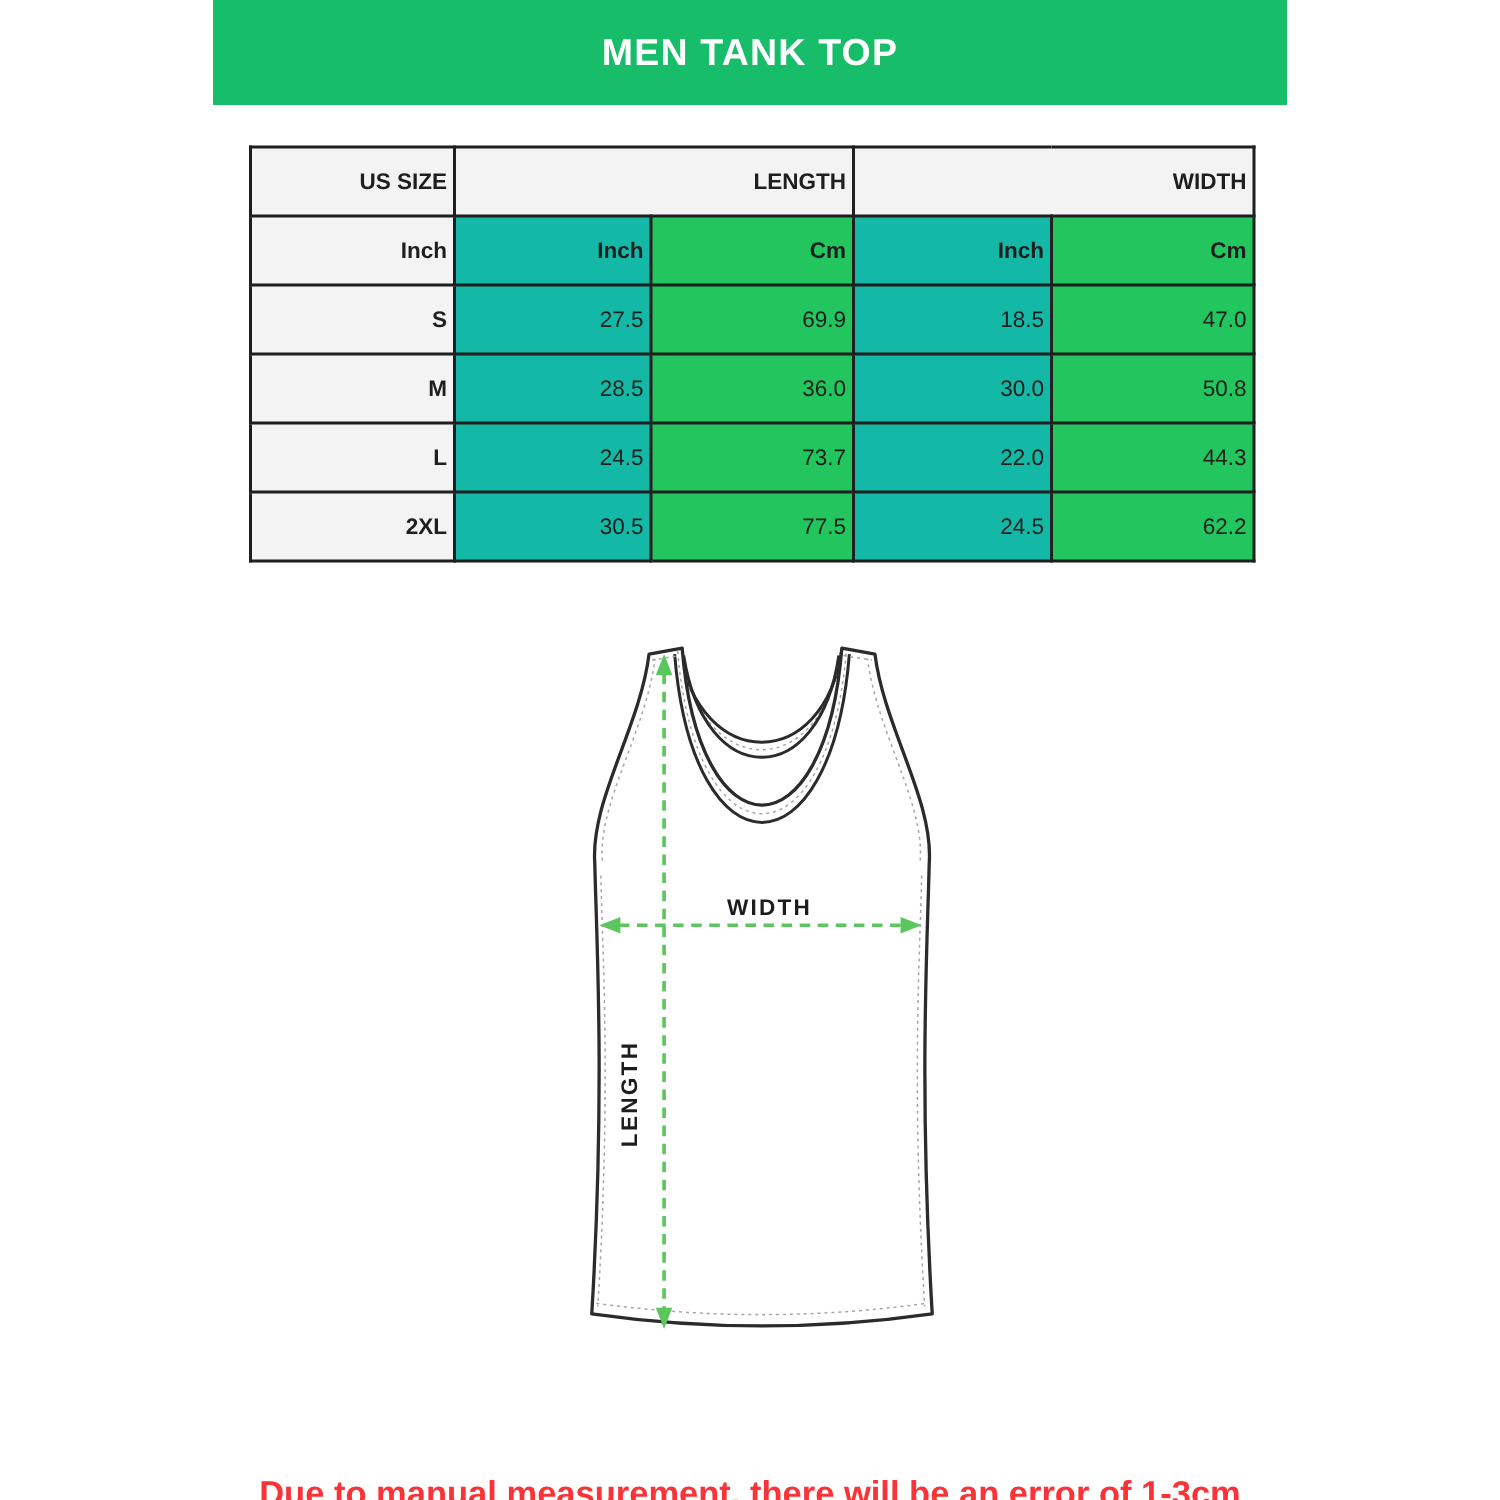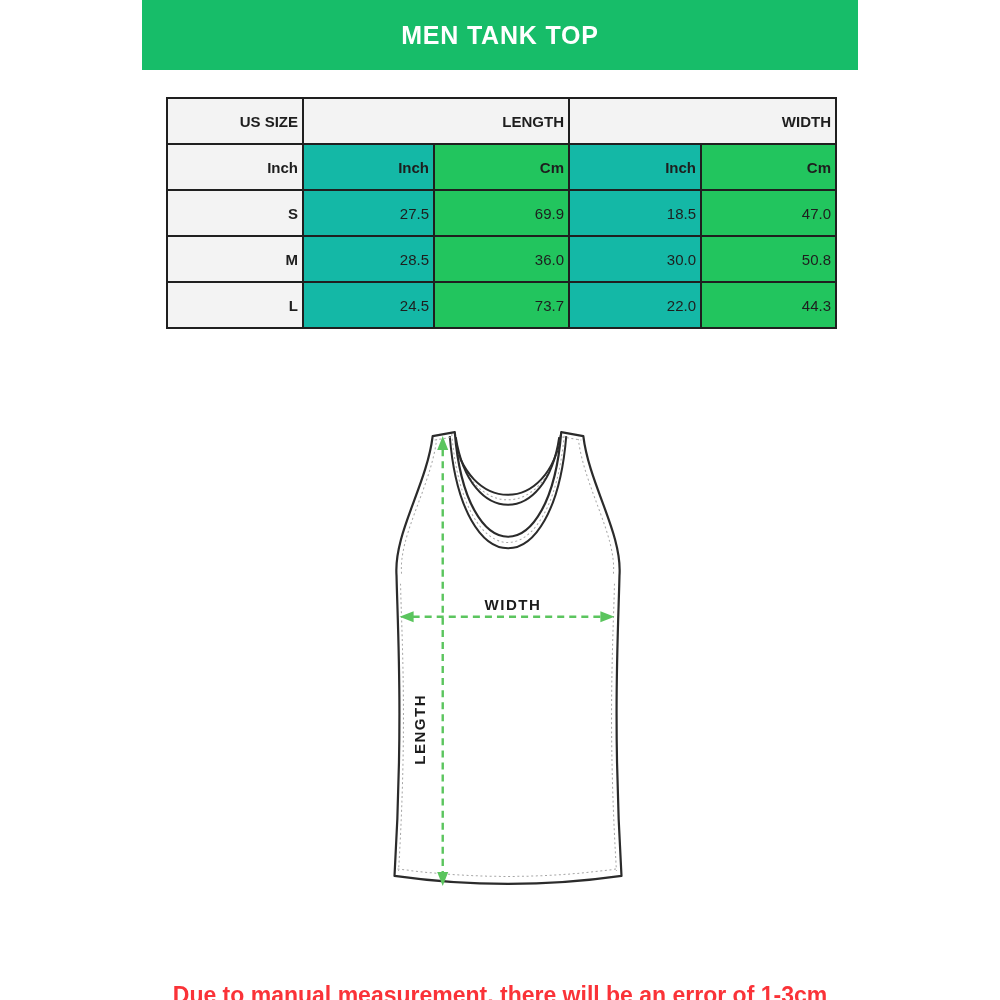--- a/index.html
+++ b/index.html
@@ -88,20 +88,27 @@
         <td class="c-white">30.0</td>
         <td class="c-shade">50.8</td>
       </tr>
       <tr>
         <td class="size-cell">L</td>
         <td class="c-white">24.5</td>
         <td class="c-shade">73.7</td>
         <td class="c-white">22.0</td>
         <td class="c-shade">44.3</td>
       </tr>
+      <tr>
+        <td class="size-cell">2XL</td>
+        <td class="c-white">30.5</td>
+        <td class="c-shade">77.5</td>
+        <td class="c-white">24.5</td>
+        <td class="c-shade">62.2</td>
+      </tr>
     </tbody>
       </table>
   </div>
 
   <svg class="diagram" viewBox="0 0 245 470">
 
     <g>
       <path class="seam" d="M 68 10 C 82 92 164 92 176 10"></path>
       <path class="stitch" d="M 69 12 C 83 98 163 98 175 12"></path>
       <path class="seam" d="M 71 14 C 85 104 161 104 174 14"></path>

